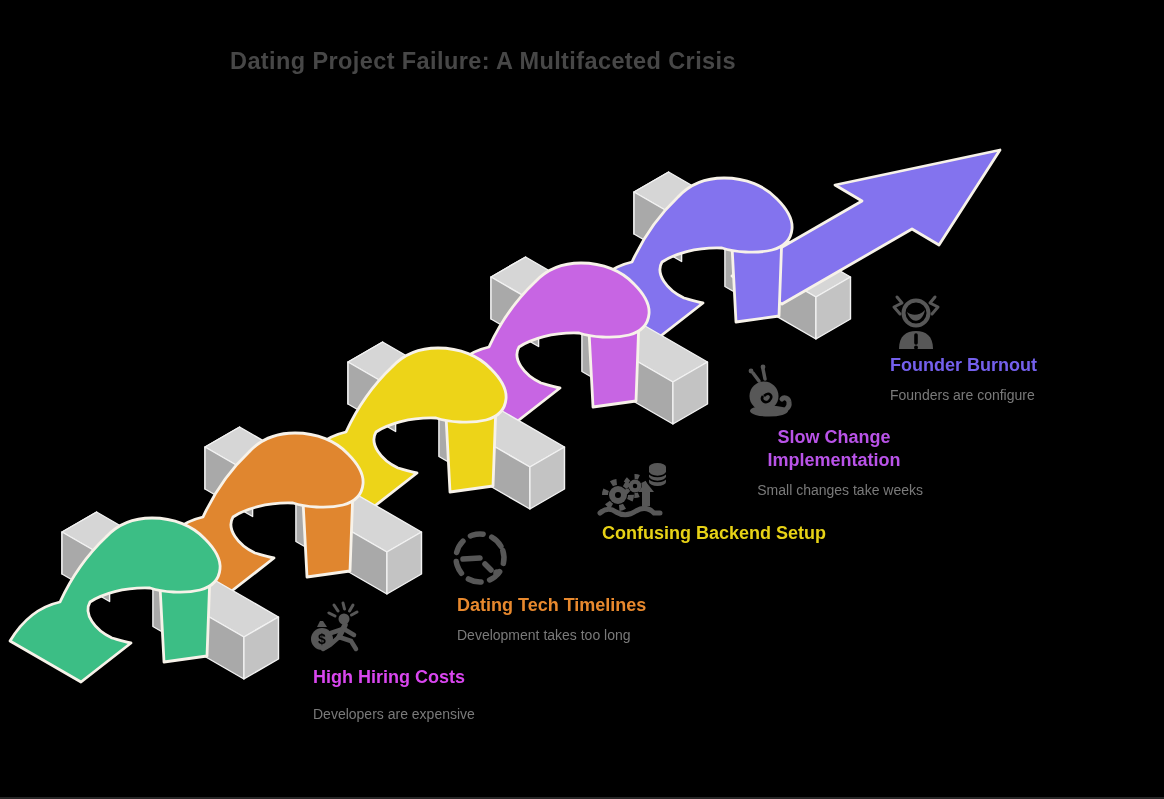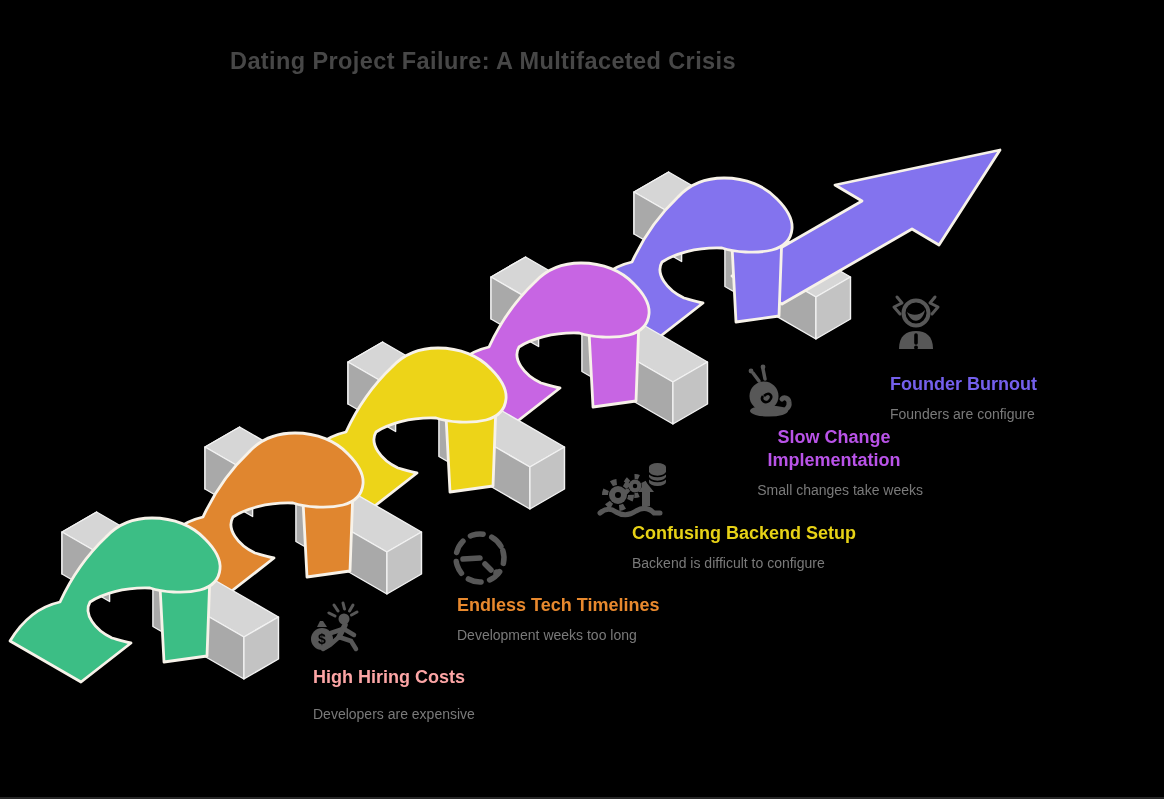--- a/index.html
+++ b/index.html
@@ -150,38 +150,37 @@
       <path d="M21,20 C25,32 36,32 39,18 C33,24 26,24 21,20 Z"></path>
       <path d="M13,57 C13,44 20,39 30,39 C40,39 47,44 47,57 Z"></path>
       <path d="M30,43 L30,51" stroke="#000" stroke-width="3.6" stroke-linecap="round"></path>
       <circle cx="30" cy="55.5" r="2" fill="#000"></circle>
     </g>
   </svg>
 
   <div class="main-title" style="color: rgb(71, 71, 71);">Dating Project Failure: A Multifaceted Crisis</div>
 
   <div class="label" style="left:313px;top:666px">
-    <div class="step-title" style="color: #fca5a5;">High Hiring Costs</div>
+    <div class="step-title" style="color: #d946ef;">High Hiring Costs</div>
     <div class="step-sub" style="color: rgb(122, 122, 122); margin-top: 16px;">Developers are expensive</div>
   </div>
 
   <div class="label" style="left:457px;top:594px">
-    <div class="step-title" style="color: rgb(232, 137, 46);">Endless Tech Timelines</div>
-    <div class="step-sub" style="color: rgb(122, 122, 122);">Development weeks too long</div>
+    <div class="step-title" style="color: rgb(232, 137, 46);">Dating Tech Timelines</div>
+    <div class="step-sub" style="color: rgb(122, 122, 122);">Development takes too long</div>
   </div>
 
-  <div class="label" style="left:632px;top:522px">
+  <div class="label" style="left:602px;top:522px">
     <div class="step-title" style="color: rgb(231, 210, 22);">Confusing Backend Setup</div>
-    <div class="step-sub" style="color: rgb(122, 122, 122);">Backend is difficult to configure</div>
   </div>
 
   <div class="label" style="left:745px;top:426px">
     <div class="step-title w-narrow" style="color: rgb(185, 83, 232);">Slow Change Implementation</div>
     <div class="step-sub" style="color: rgb(122, 122, 122); text-align: right;">Small changes take weeks</div>
   </div>
 
   <div class="label" style="left:890px;top:354px">
-    <div class="step-title" style="color: rgb(116, 96, 236); margin-top: 19px;">Founder Burnout</div>
+    <div class="step-title" style="color: rgb(116, 96, 236);">Founder Burnout</div>
     <div class="step-sub" style="color: rgb(122, 122, 122);">Founders are configure</div>
   </div>
 
   <div class="bottom-line"></div>
 </div>
 
 </body></html>

